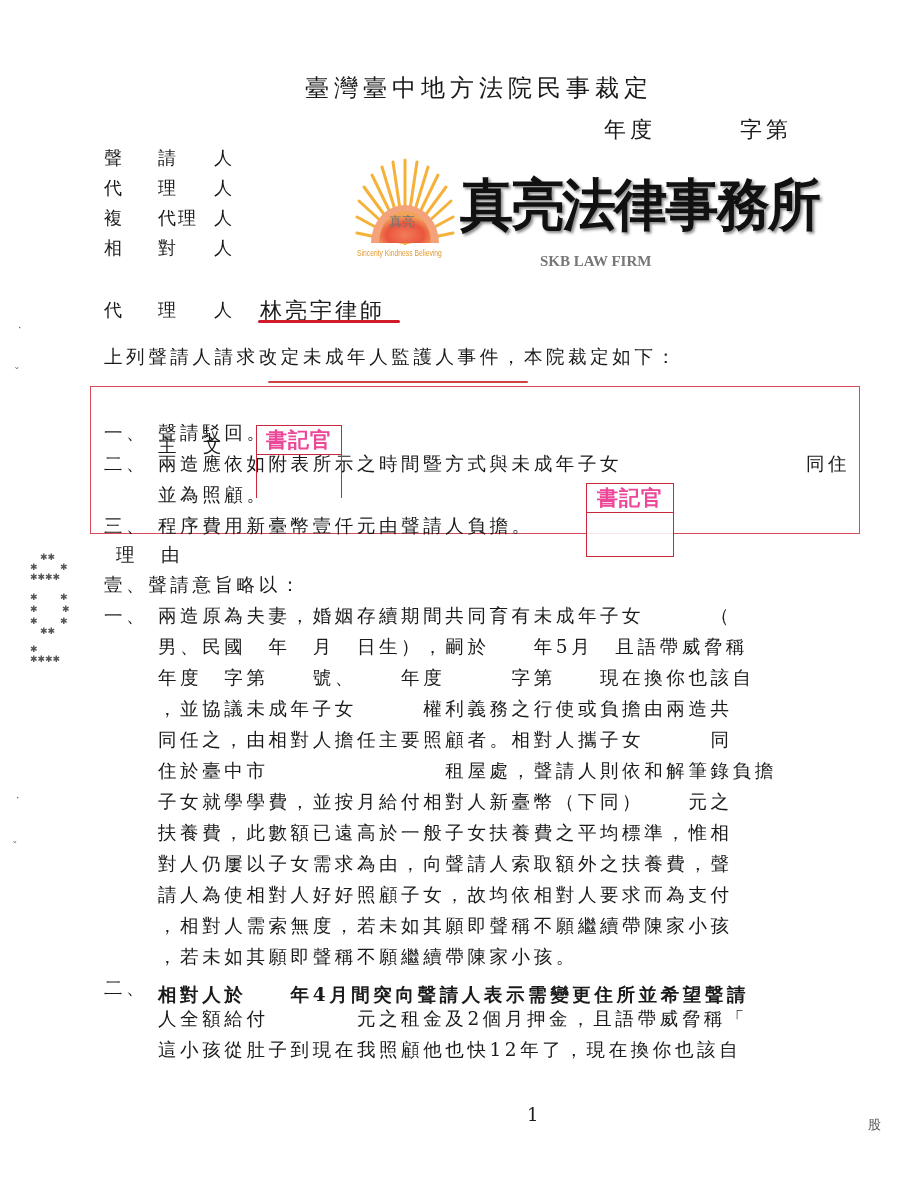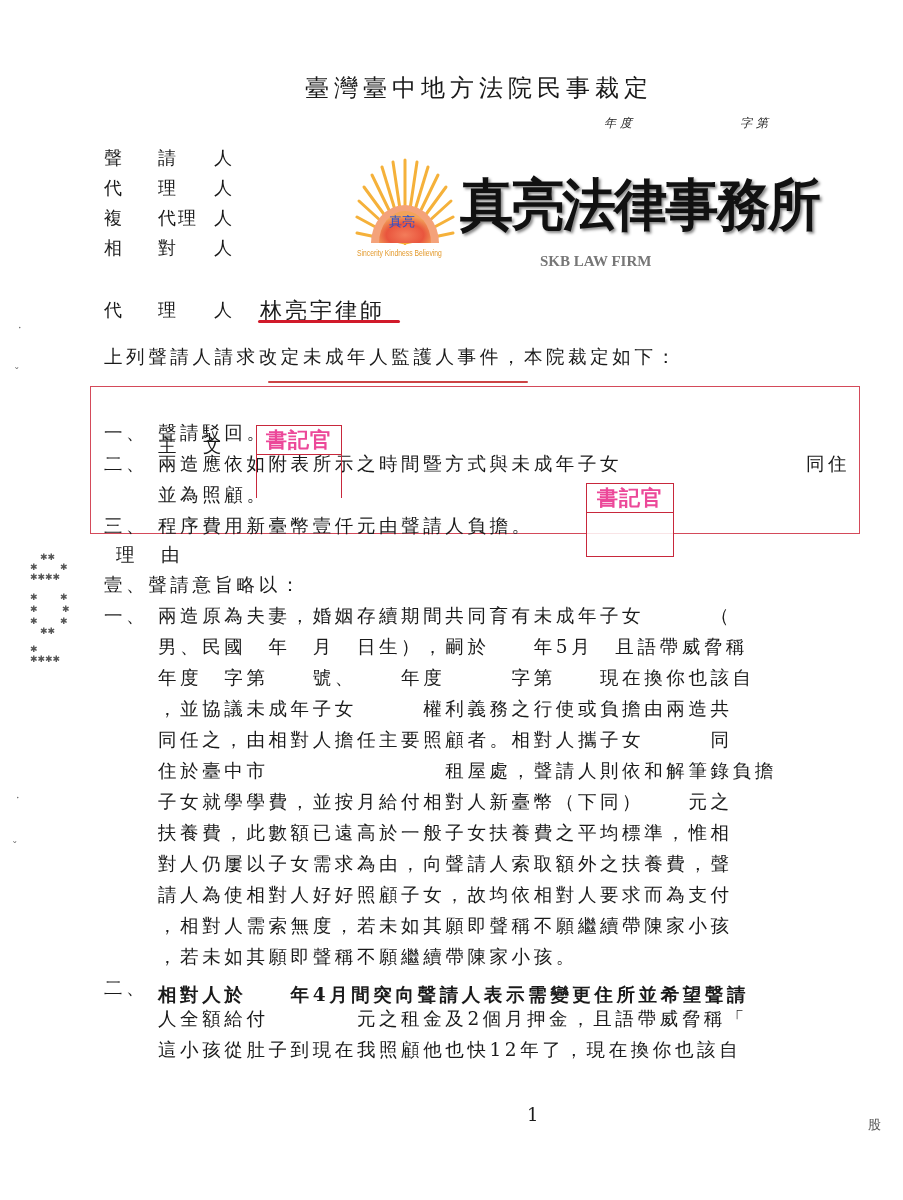--- a/index.html
+++ b/index.html
@@ -1,20 +1,20 @@
 <!DOCTYPE html>
 <html><head>
 <meta charset="utf-8">
 <style>
   html, body { margin:0; padding:0; background:#ffffff; }
   body { width:903px; height:1200px; position:relative; overflow:hidden;
          font-family:"DejaVu Serif", "Liberation Serif", serif; color:#1a1a1a; }
   .abs { position:absolute; }
   .title { left:305px; top:72px; font-size:24px; letter-spacing:5px; white-space:nowrap; }
-  .caseno { top:115px; font-size:12px; letter-spacing:4px; white-space:nowrap;font-style:italic; }
+  .caseno { top:115px; font-size:22px; letter-spacing:4px; white-space:nowrap; }
   .party { left:104px; font-size:18px; white-space:nowrap; }
   .party span { position:absolute; }
   .rep-name { left:260px; top:296px; font-size:22px; letter-spacing:3px; white-space:nowrap; }
   .red-ul { background:#d11a2a; height:3px; border-radius:2px; }
   .line { left:104px; font-size:18.5px; letter-spacing:3.6px; white-space:nowrap; }
   .indent { left:158px; }
   .mainbox { left:90px; top:386px; width:768px; height:146px; border:1.5px solid #d44a5a; }
   .stamp { border:1.5px solid #c8283c; background:transparent; }
   .stamp-label { color:#ec4899; font-family:"DejaVu Sans", sans-serif; font-weight:bold; font-size:21px; letter-spacing:1px; padding:0 4px; border-bottom:1.5px solid #c8283c; line-height:28px;text-align:center; }
   .logo-text { font-family:"DejaVu Serif", serif; font-weight:900; font-size:56px; letter-spacing:-2px; color:#111;
@@ -84,21 +84,21 @@
       <line x1="50" y1="88" x2="4" y2="46"></line>
       <line x1="50" y1="88" x2="96" y2="46"></line>
       <line x1="50" y1="88" x2="2" y2="62"></line>
       <line x1="50" y1="88" x2="98" y2="62"></line>
       <line x1="50" y1="88" x2="2" y2="78"></line>
       <line x1="50" y1="88" x2="98" y2="78"></line>
     </g>
     <path d="M16,88 A34,38 0 0,1 84,88 Z" fill="#f4a27a"></path>
     <path d="M24,88 A26,32 0 0,1 76,88 Z" fill="url(#sunG)"></path>
   </svg>
-  <div class="abs" style="left:34px; top:58px; font-size:13px; color:#1d4ed8; font-family:'DejaVu Serif',serif;">真亮</div>
+  <div class="abs" style="left:34px; top:58px; font-size:13px; color:#737373; font-family:'DejaVu Serif',serif;">真亮</div>
   <div class="abs motto" style="left:2px; top:93px;">Sincerity Kindness Believing</div>
 </div>
 <div class="abs logo-text" style="left:460px; top:168px;">真亮法律事務所</div>
 <div class="abs skb" style="left:540px; top:253px;">SKB LAW FIRM</div>
 
 <div class="abs line" style="top:344px;">上列聲請人請求改定未成年人監護人事件，本院裁定如下：</div>
 <div class="abs red-ul" style="left:268px; top:381px; height:2px; width:260px; background:#c44;"></div>
 
 <div class="abs mainbox"></div>
 <div class="abs line" style="left:158px; top:389px; letter-spacing:4px;margin-top:44px;">主　文</div>

